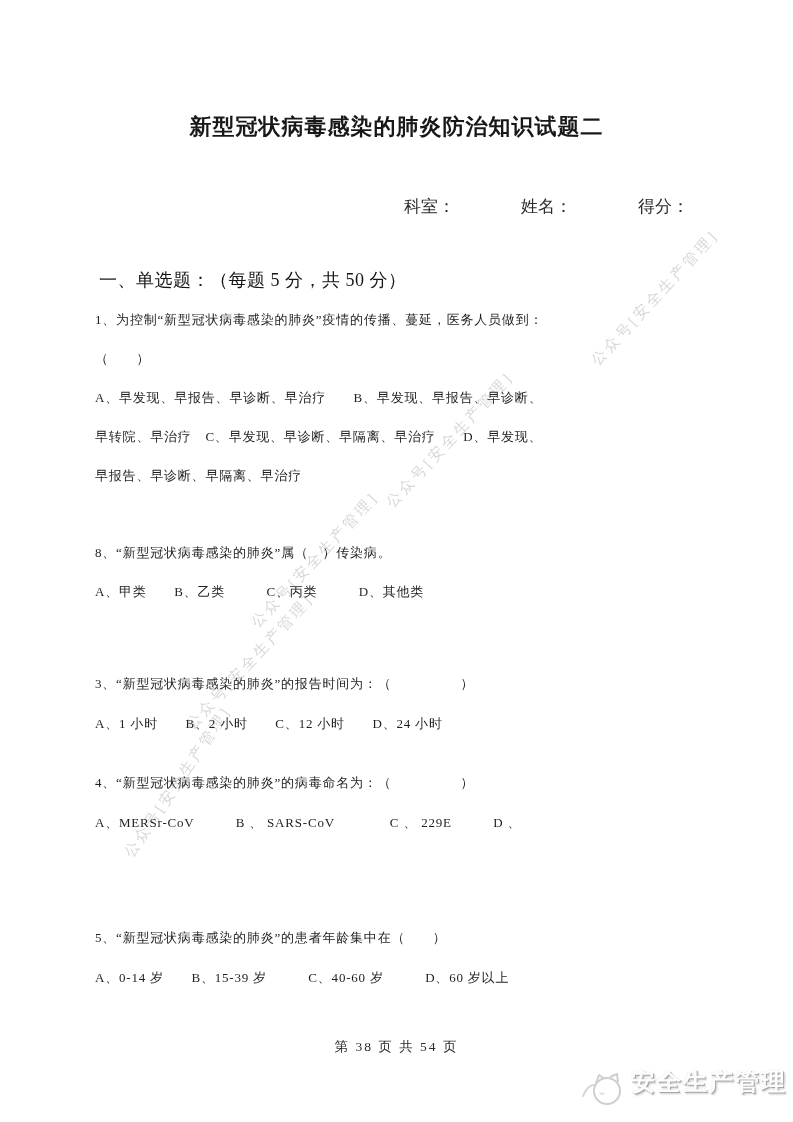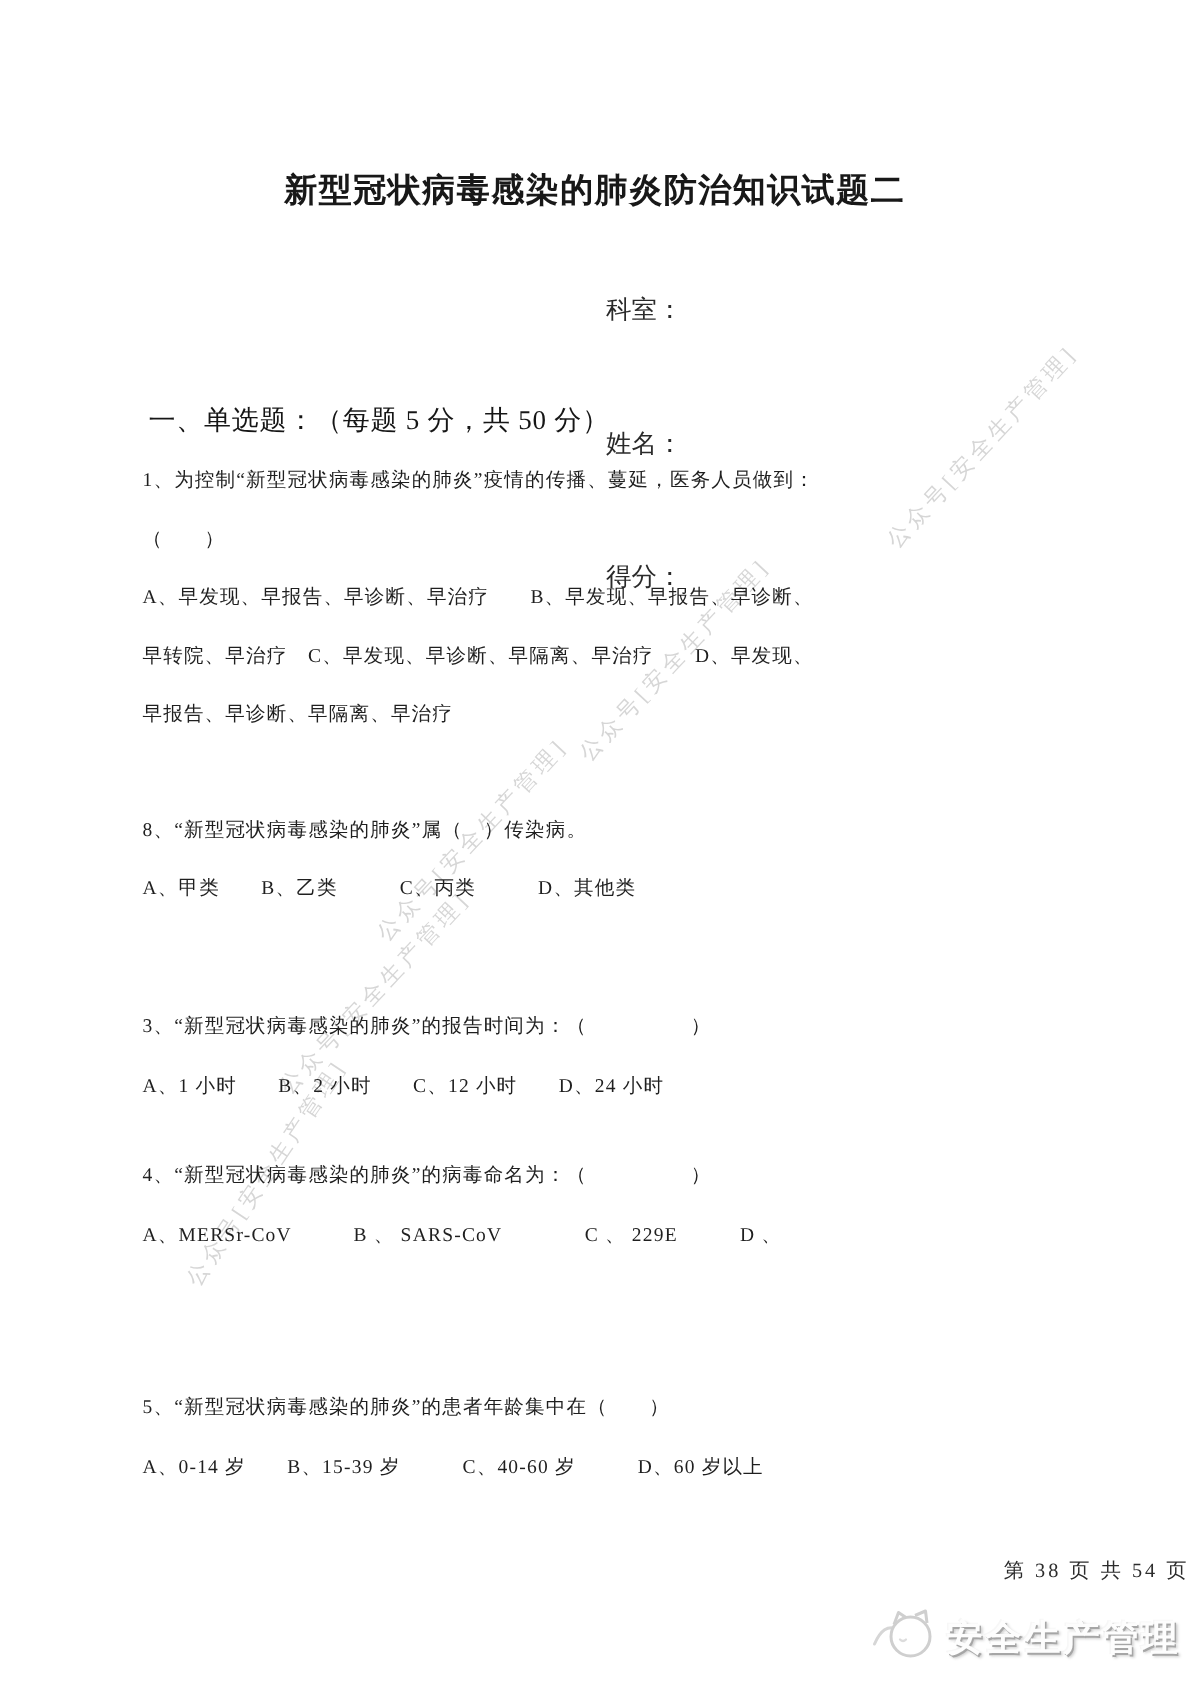--- a/index.html
+++ b/index.html
@@ -18,21 +18,20 @@
     text-align: center;
     font-family: Liberation Sans, sans-serif;
     font-weight: bold; font-size: 22px; letter-spacing: 1px;
     color: #181818;
   }
 
   .fields-row {
     position: absolute; top: 195px; left: 404px;
     font-size: 17px; display: flex; gap: 66px;
     color: #2a2a2a;
-    flex-direction: column;
   }
 
   .section-heading {
     position: absolute; left: 99px; top: 268px;
     font-size: 18px; font-weight: normal; letter-spacing: 0.5px;
     color: #161616;
   }
 
   .question {
     position: absolute; left: 95px; width: 628px;
@@ -42,41 +41,41 @@
   .pitch40 .qline { height: 40px; line-height: 40px; }
 
   .q1 { top: 300px; }
   .q2 { top: 533px; }
   .q3 { top: 664px; }
   .q4 { top: 763px; }
   .q5 { top: 918px; }
 
   .page-footer {
     position: absolute; top: 1038px; left: 0; width: 100%;
-    text-align: right; font-size: 13.5px; letter-spacing: 2px;
+    text-align: center; font-size: 13.5px; letter-spacing: 2px;
     color: #2c2c2c;
   }
 
   .wm {
     position: absolute;
     font-size: 15px; letter-spacing: 3px; white-space: nowrap;
     color: #9e9e9e; opacity: 0.42;
     transform: translate(-50%, -50%) rotate(-47deg);
     pointer-events: none;
   }
   .wm.steep { transform: translate(-50%, -50%) rotate(-56deg); }
   .wm1 { left: 655px; top: 298px; }
   .wm2 { left: 450px; top: 440px; }
   .wm3 { left: 315px; top: 560px; }
   .wm4 { left: 250px; top: 662px; }
   .wm5 { left: 178px; top: 782px; }
 
   .brand {
     position: absolute; top: 1066px; right: 6px;
-    display: flex; align-items: flex-end; gap: 6px;
+    display: flex; align-items: flex-start; gap: 6px;
   }
   .brand-name {
     font-family: "Liberation Sans", sans-serif;
     font-weight: bold; font-size: 24px; letter-spacing: 2px;
     color: #fdfdfd;
     text-shadow: 1px 1px 0 #a6a6a6, 2px 2px 2px #cccccc, -1px -1px 0 #f7f7f7;
   }
   .brand-icon svg { display: block; }
 </style>
 </head>

